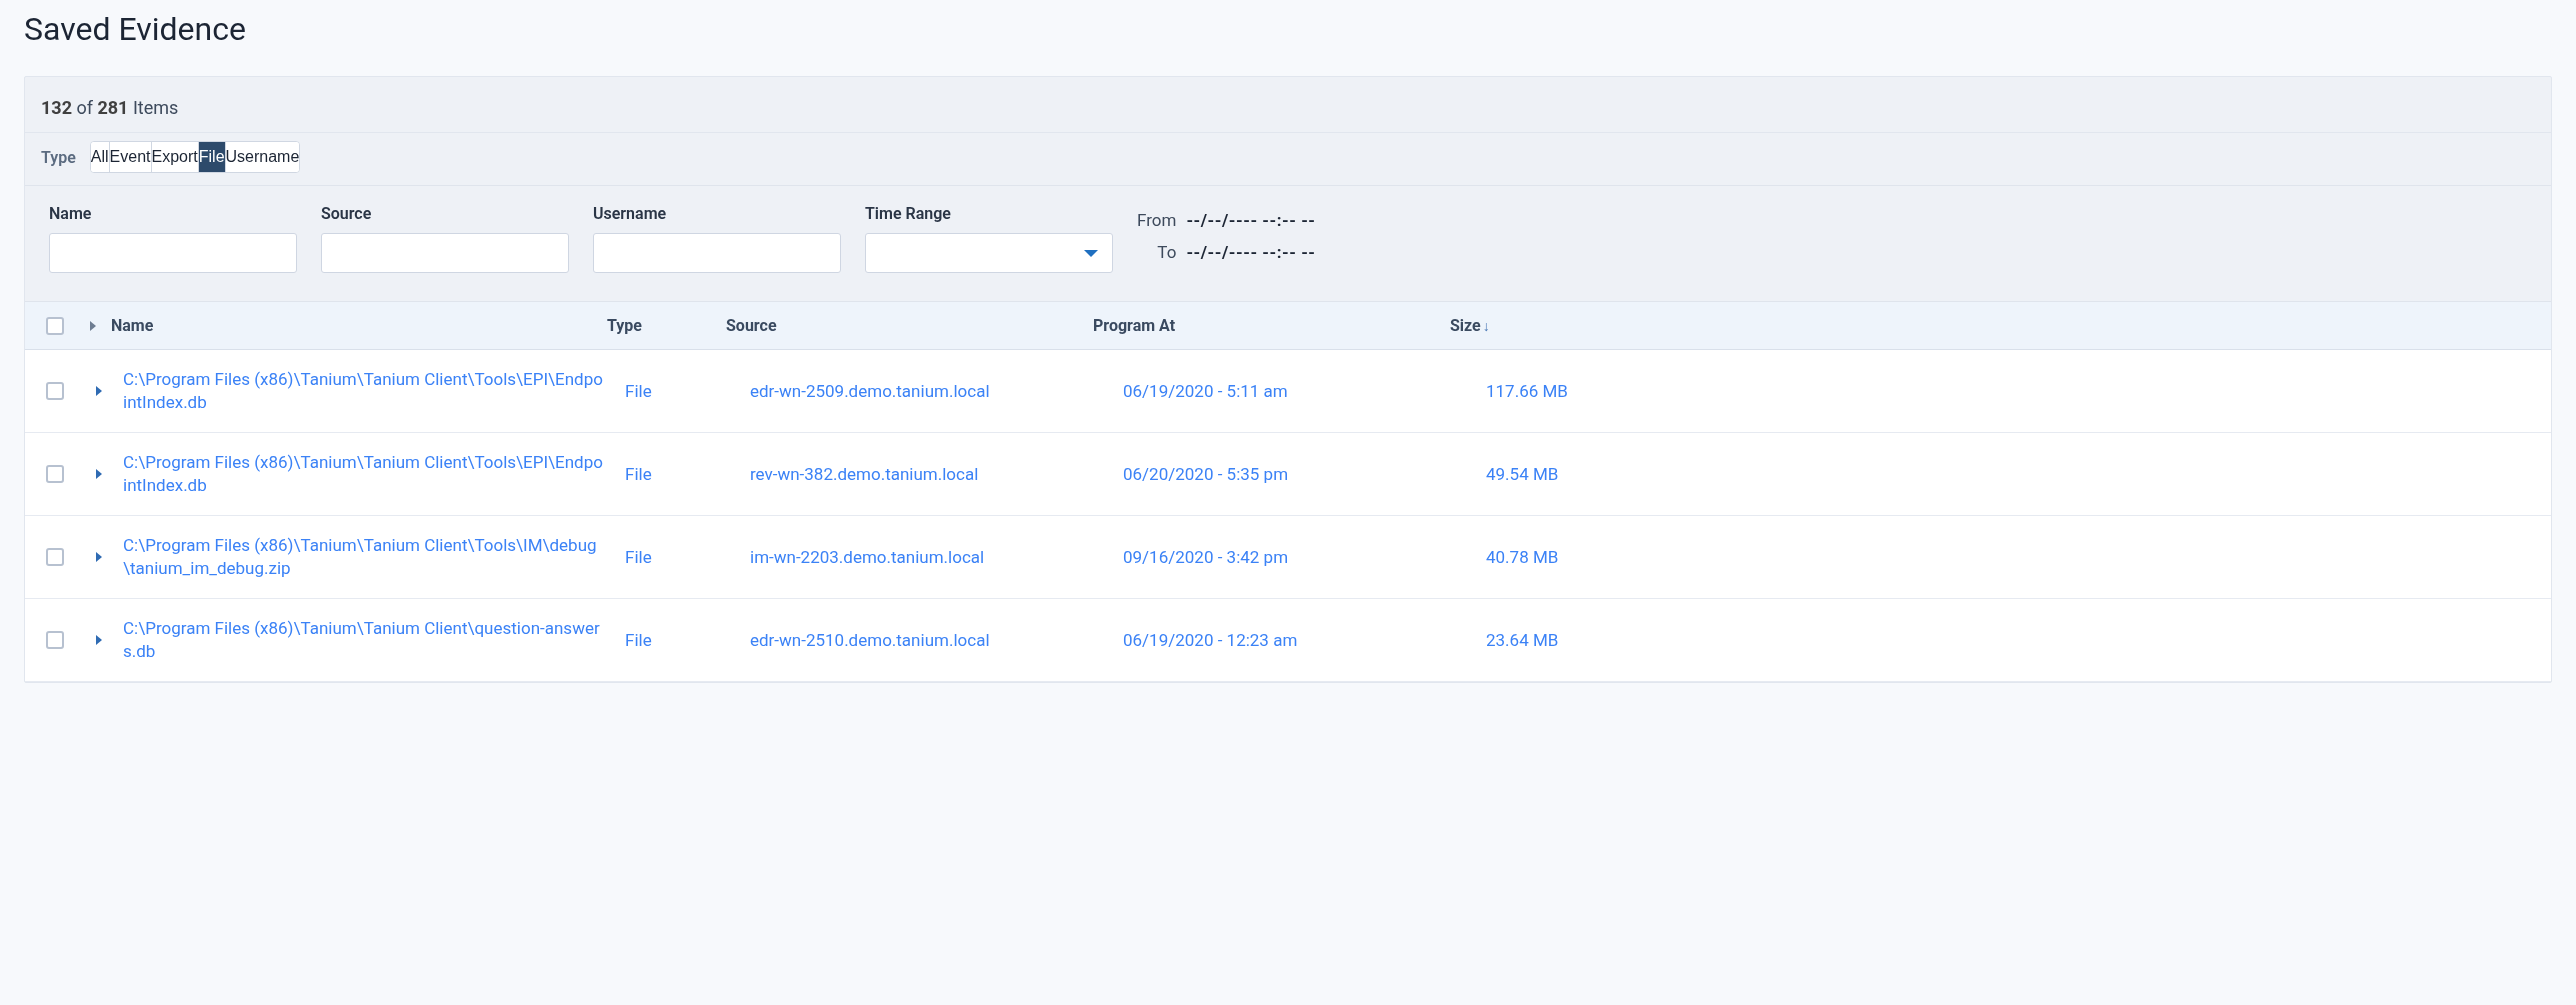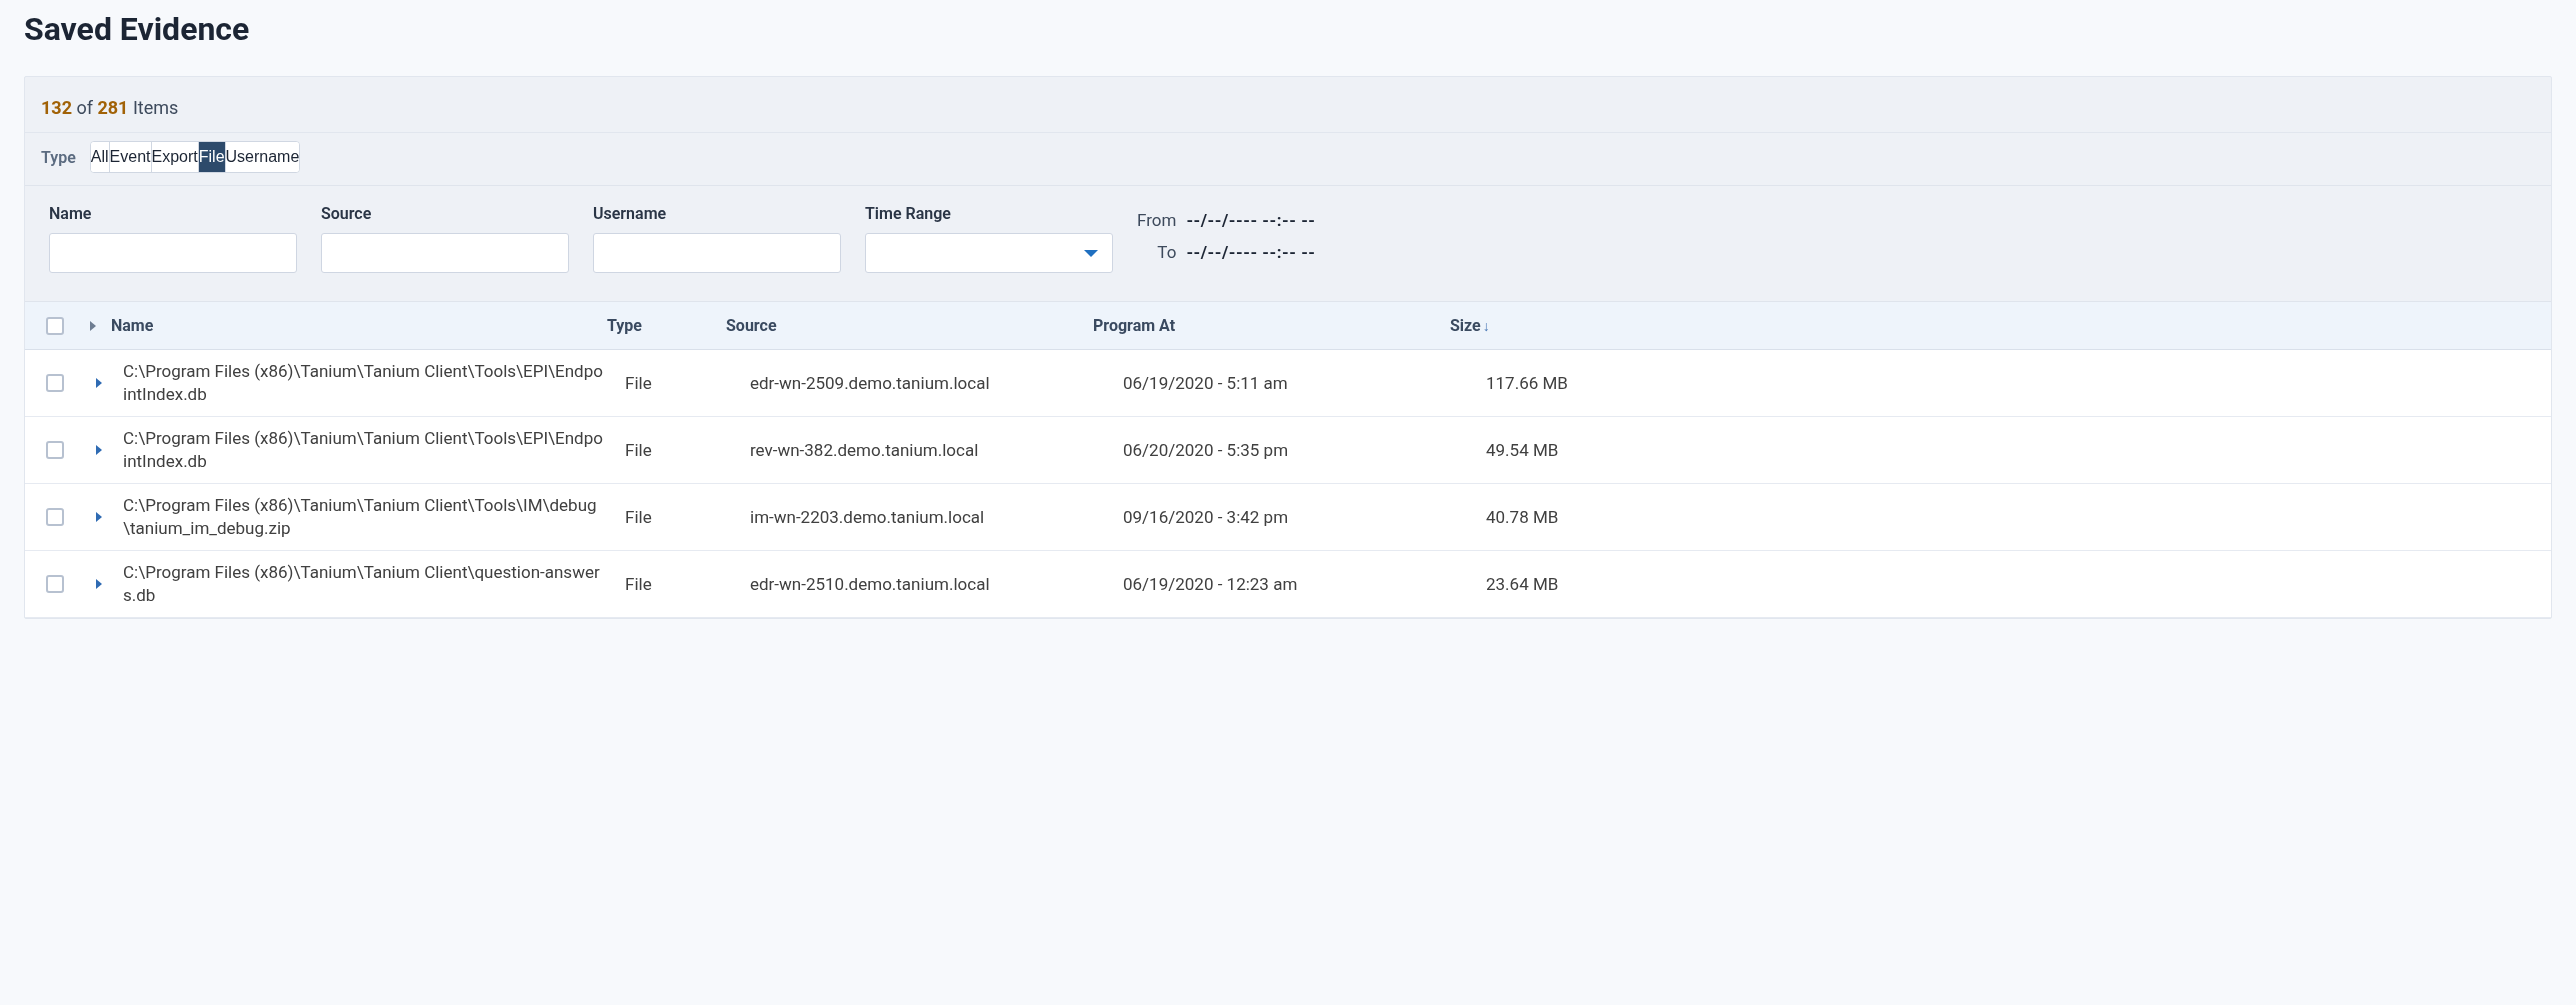--- a/index.html
+++ b/index.html
@@ -7,36 +7,36 @@
     font-family: -apple-system, BlinkMacSystemFont, "Segoe UI", Roboto, Helvetica, Arial, sans-serif;
     background: #f7f9fc;
     color: #1c2534;
     font-size: 17px;
   }
   .page {
     padding: 10px 24px 0 24px;
   }
   .page-title {
     font-size: 32px;
-    font-weight: 700;
+    font-weight: 400;
     color: #1c2534;
     margin-bottom: 28px;
   }
   .panel {
     background: #eef1f6;
     border: 1px solid #e1e6ee;
     border-radius: 2px;
   }
   .count-row {
     padding: 20px 16px 14px 16px;
     color: #3d4a5c;
     font-size: 18px;
     border-bottom: 1px solid #e1e6ee;
   }
-  .count-row .bold { font-weight: 700; color:#a16207; }
+  .count-row .bold { font-weight: 700; color:#404040; }
   .type-row {
     display: flex;
     align-items: center;
     gap: 12px;
     padding: 8px 16px 12px 16px;
     border-bottom: 1px solid #dfe4ec;
   }
   .type-label {
     color: #5b6b80;
     font-weight: 600;
@@ -156,24 +156,24 @@
     justify-content: flex-start;
   }
   .sort-arrow {
     color: #4a78b5;
     font-size: 14px;
   }
   .row {
     display: grid;
     grid-template-columns: 40px 36px 496px 119px 367px 357px 109px;
     align-items: center;
-    padding: 10px 10px;
+    padding: 18px 10px;
     border-bottom: 1px solid #e6eaf1;
     font-size: 17px;
-    color: #404040;
+    color: #3b82f6;
     gap: 6px;
   }
   .row .name-cell {
     line-height: 1.35;
     padding-right: 16px;
     word-break: break-all;
   }
   .checkbox {
     width: 18px; height: 18px;
     border: 2px solid #b7c1d0;

